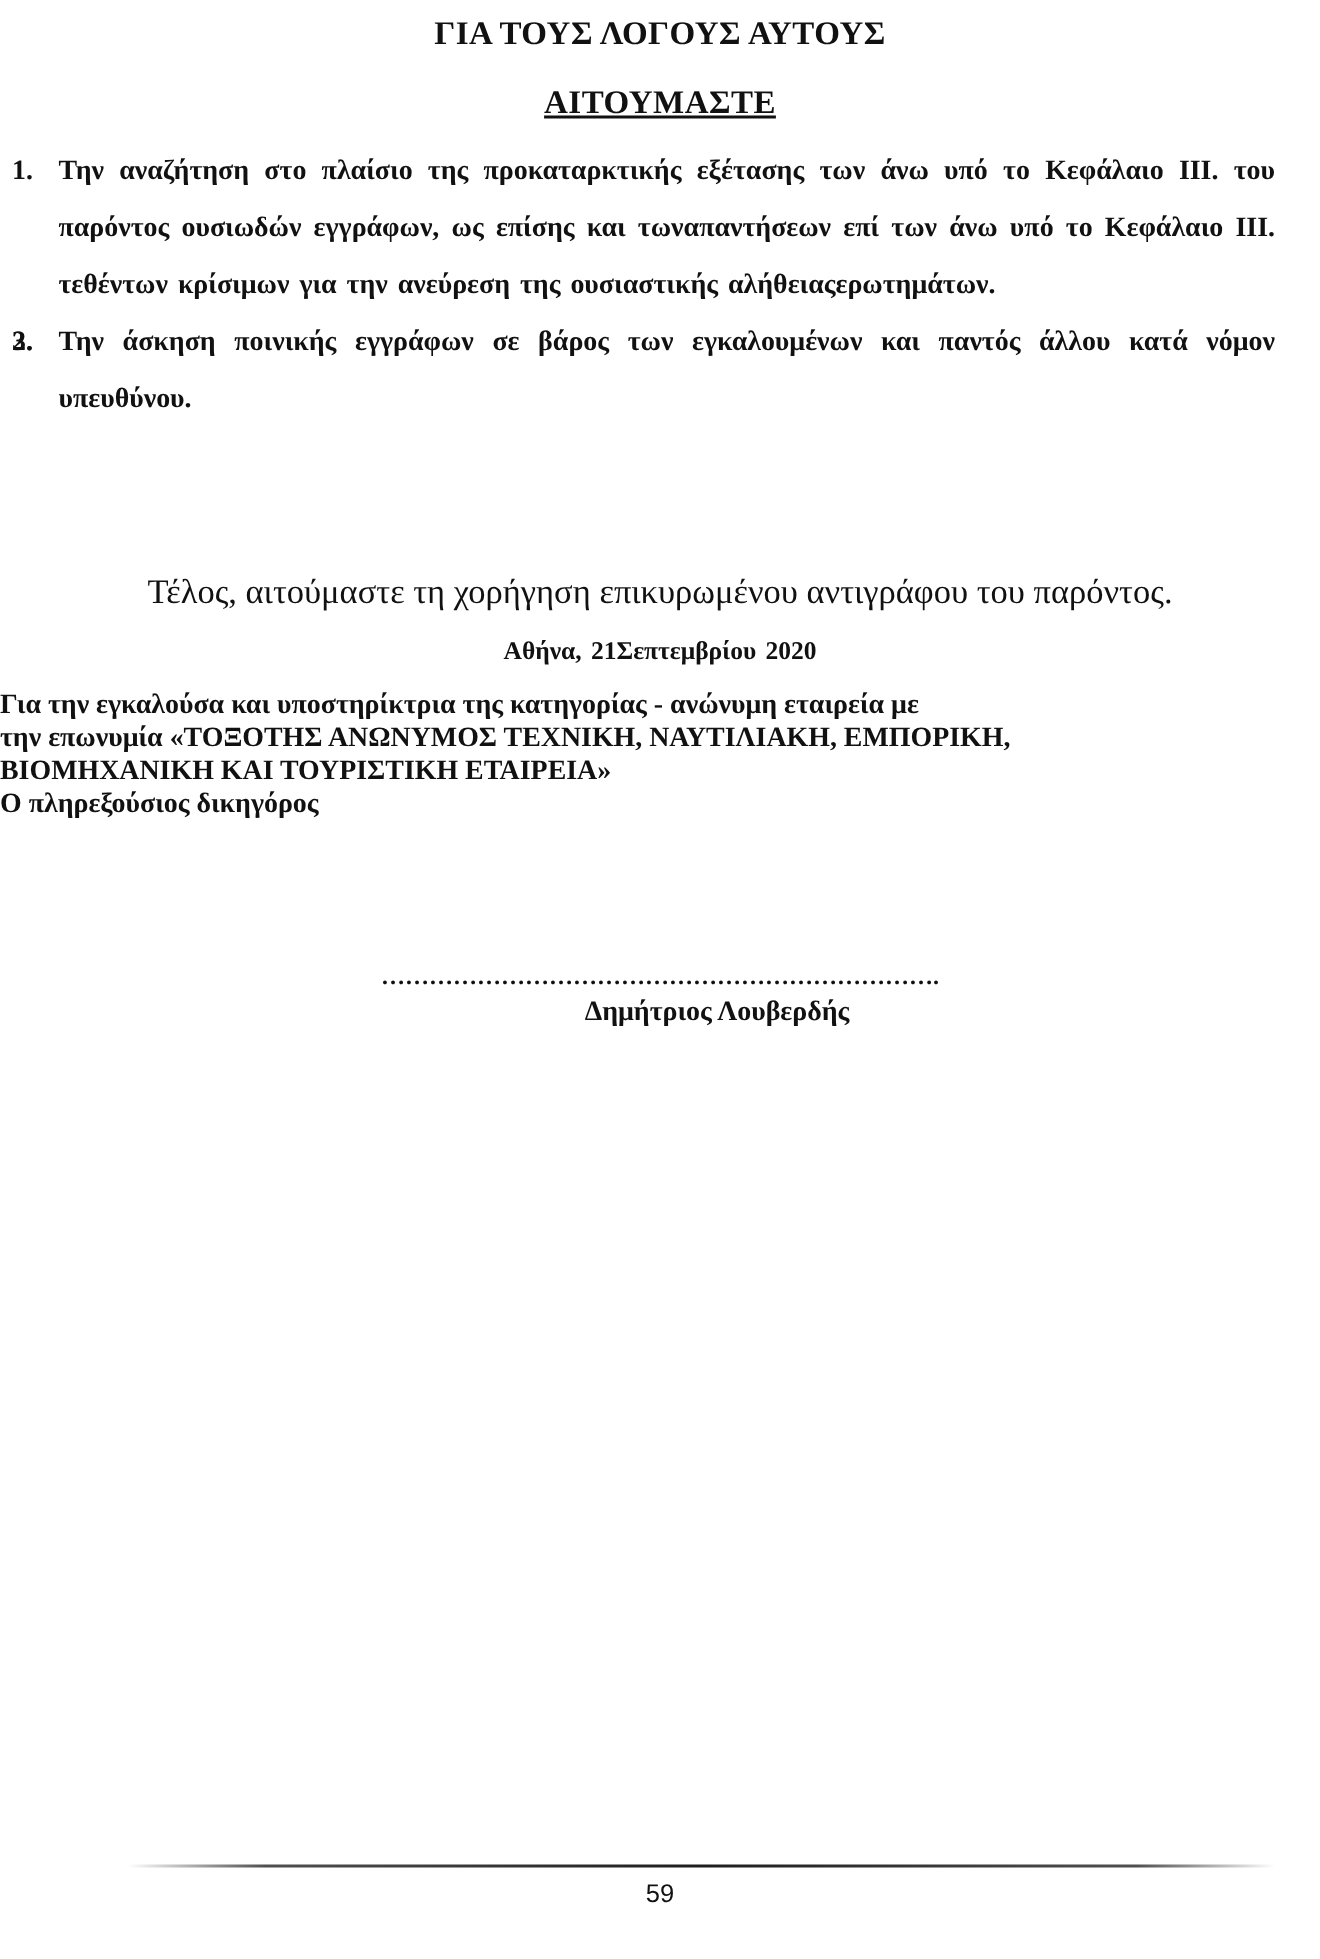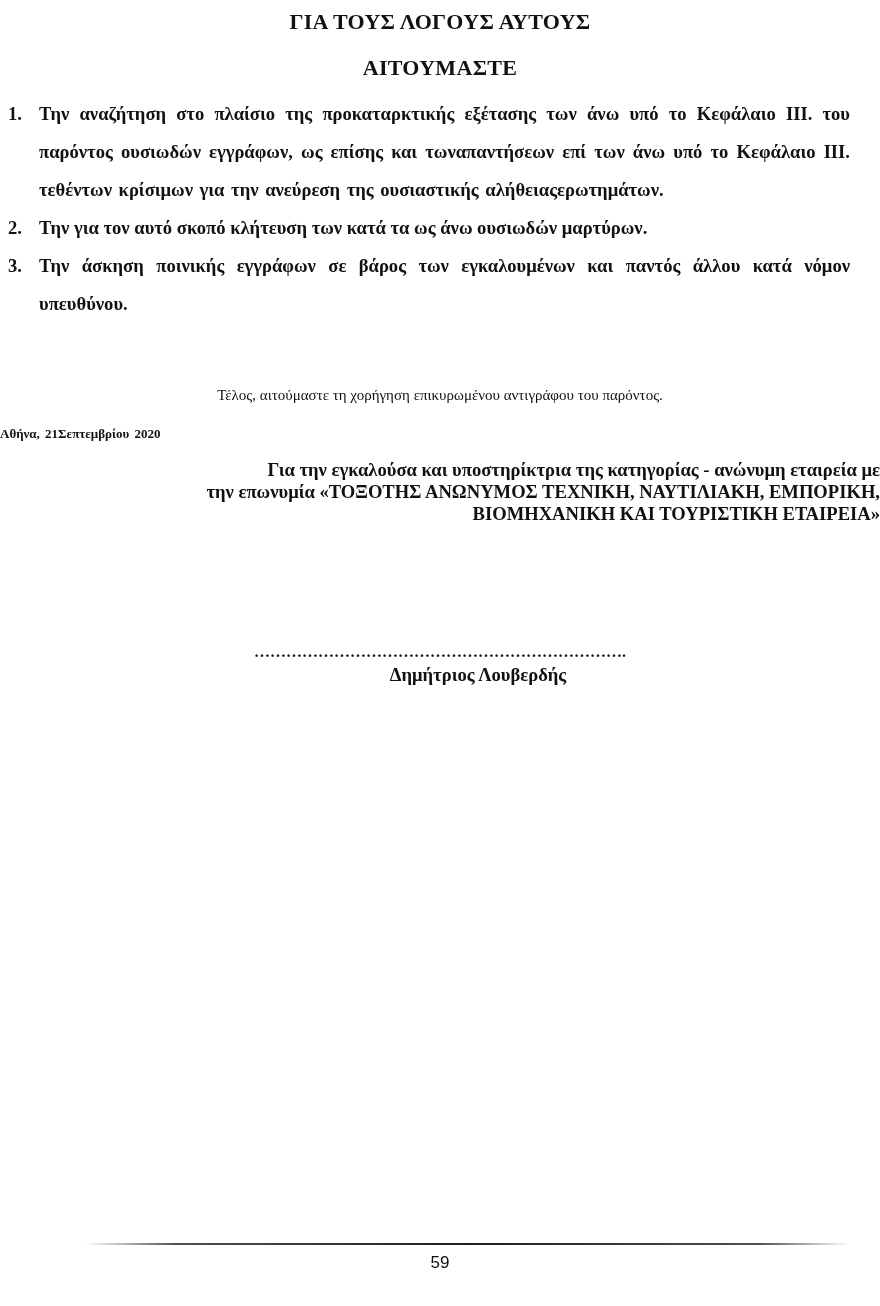--- a/index.html
+++ b/index.html
@@ -25,21 +25,21 @@
       position: absolute;
       left: 0;
       width: 880px;
       text-align: center;
       font-weight: bold;
       font-size: 22px;
       letter-spacing: 0.3px;
       line-height: 26px;
     }
     .heading.h1 { top: 9px; }
-    .heading.h2 { top: 55px; }
+    .heading.h2 { top: 55px; text-decoration: underline; }
 
     .list {
       position: absolute;
       left: 8px;
       top: 95px;
       width: 842px;
       margin: 0;
       padding: 0;
       list-style: none;
     }
@@ -61,40 +61,40 @@
     .list-item.justify-wide {
       word-spacing: 2px;
     }
 
     .closing {
       position: absolute;
       left: 0;
       top: 382px;
       width: 880px;
       text-align: center;
-      font-size: 15px;
+      font-size: 23px;
       line-height: 26px;
     }
     .date {
       position: absolute;
       left: 0;
       top: 421px;
       width: 880px;
-      text-align: left;
+      text-align: center;
       font-weight: bold;
-      font-size: 13px;
+      font-size: 17px;
       line-height: 26px;
       word-spacing: 2px;
     }
     .signatory-block {
       position: absolute;
       left: 0;
       top: 459px;
       width: 880px;
-      text-align: right;
+      text-align: left;
       font-weight: bold;
       font-size: 18.6px;
       line-height: 22px;
     }
     .signatory-block div { white-space: nowrap; }
 
     .signature-dots {
       position: absolute;
       left: 0;
       top: 642px;
@@ -150,35 +150,35 @@
   <div class="heading h1">ΓΙΑ ΤΟΥΣ ΛΟΓΟΥΣ ΑΥΤΟΥΣ</div>
   <div class="heading h2">ΑΙΤΟΥΜΑΣΤΕ</div>
 
   <ol class="list">
     <li class="list-item justify-wide">
       <span class="num">1.</span>
       <span>Την αναζήτηση στο πλαίσιο της προκαταρκτικής  εξέτασης  των άνω υπό το Κεφάλαιο ΙΙΙ. του παρόντος ουσιωδών εγγράφων, ως  επίσης  και  τωναπαντήσεων επί των άνω υπό το Κεφάλαιο ΙΙΙ. τεθέντων  κρίσιμων για την ανεύρεση της ουσιαστικής αλήθειαςερωτημάτων.</span>
     </li>
     <li class="list-item">
       <span class="num">2.</span>
-      <span>Την για τον αυτό σκοπό κλήτευση των κατά τα ως άνω ουσιωδών μαρτύρων.</span>
     </li>
     <li class="list-item">
       <span class="num">3.</span>
       <span>Την άσκηση ποινικής εγγράφων σε βάρος των εγκαλουμένων και παντός άλλου κατά νόμον υπευθύνου.</span>
     </li>
   </ol>
 
   <div class="closing">Τέλος, αιτούμαστε τη χορήγηση επικυρωμένου αντιγράφου του παρόντος.</div>
   <div class="date">Αθήνα,  21Σεπτεμβρίου  2020</div>
 
   <div class="signatory-block">
     <div>Για  την εγκαλούσα και  υποστηρίκτρια  της κατηγορίας - ανώνυμη  εταιρεία με</div>
     <div>την επωνυμία  «ΤΟΞΟΤΗΣ ΑΝΩΝΥΜΟΣ ΤΕΧΝΙΚΗ, ΝΑΥΤΙΛΙΑΚΗ, ΕΜΠΟΡΙΚΗ,</div>
     <div>ΒΙΟΜΗΧΑΝΙΚΗ ΚΑΙ ΤΟΥΡΙΣΤΙΚΗ ΕΤΑΙΡΕΙΑ»</div>
+    <div>Ο πληρεξούσιος δικηγόρος</div>
   </div>
 
   <div class="signature-dots">…………………………………………………………….</div>
   <div class="signer-name">Δημήτριος Λουβερδής</div>
 
   <div class="footer-rule"></div>
   <div class="page-number">59</div>
 
 </div>
 

